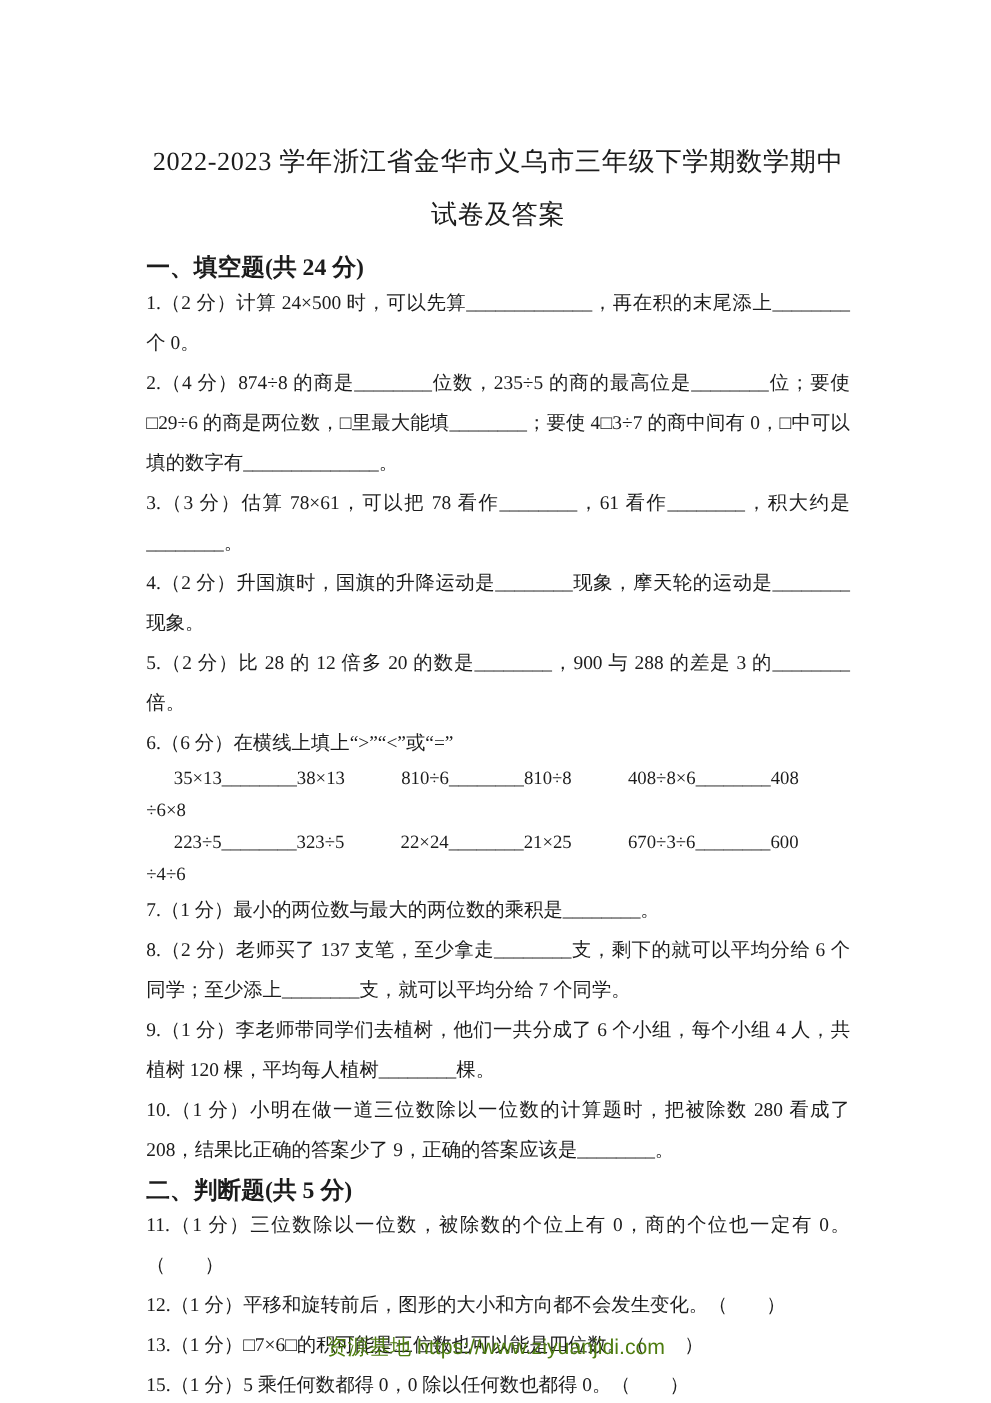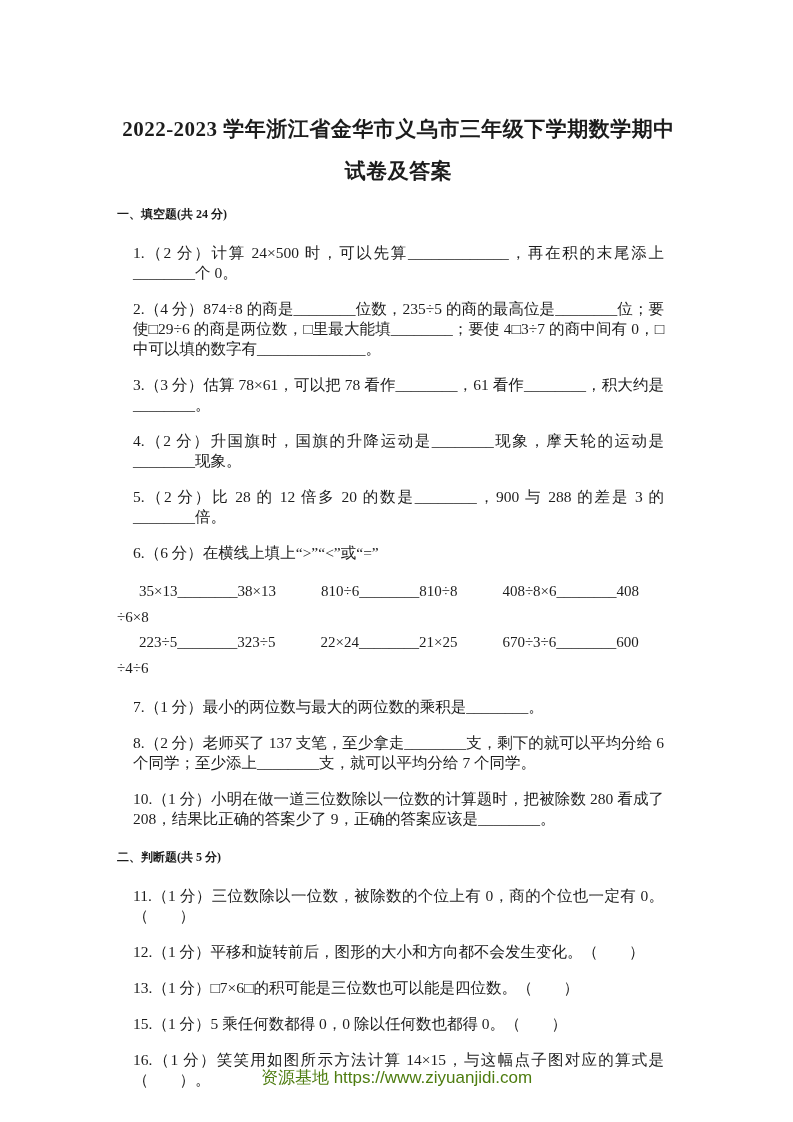--- a/index.html
+++ b/index.html
@@ -12,34 +12,34 @@
     padding: 108px 113px 0 117px;
     font-family: "Liberation Serif", serif;
     color: #1c1c1c;
     overflow: hidden;
   }
   .title {
     margin: 0 0 10px 0;
     font-size: 21px;
     line-height: 42px;
     text-align: center;
-    font-weight: bold;
+    font-weight: normal;
     letter-spacing: 0.5px;
   }
   .title-line { display: block; }
   h2.sec {
-    font-size: 12px;
+    font-size: 19px;
     line-height: 25px;
     margin: 3px 0 0 0;
     font-weight: bold;
   }
   p.q {
-    margin: 16px;
+    margin: 0;
     font-size: 15.5px;
-    line-height: 20px;
+    line-height: 32px;
     text-align: justify;
   }
   .cmp { margin: 0; }
   p.cmp-line {
     margin: 0;
     font-size: 15px;
     line-height: 25.5px;
     white-space: pre-wrap;
     text-align: left;
   }
@@ -76,20 +76,21 @@
 
   <div class="cmp">
     <p class="cmp-line indent">35×13________38×13　　　810÷6________810÷8　　　408÷8×6________408</p>
     <p class="cmp-line">÷6×8</p>
     <p class="cmp-line indent">223÷5________323÷5　　　22×24________21×25　　　670÷3÷6________600</p>
     <p class="cmp-line">÷4÷6</p>
   </div>
 
   <p class="q">7.（1 分）最小的两位数与最大的两位数的乘积是________。</p>
   <p class="q">8.（2 分）老师买了 137 支笔，至少拿走________支，剩下的就可以平均分给 6 个同学；至少添上________支，就可以平均分给 7 个同学。</p>
+  <p class="q">9.（1 分）李老师带同学们去植树，他们一共分成了 6 个小组，每个小组 4 人，共植树 120 棵，平均每人植树________棵。</p>
   <p class="q">10.（1 分）小明在做一道三位数除以一位数的计算题时，把被除数 280 看成了 208，结果比正确的答案少了 9，正确的答案应该是________。</p>
 
   <h2 class="sec">二、判断题(共 5 分)</h2>
 
   <p class="q">11.（1 分）三位数除以一位数，被除数的个位上有 0，商的个位也一定有 0。（　　）</p>
   <p class="q">12.（1 分）平移和旋转前后，图形的大小和方向都不会发生变化。（　　）</p>
   <p class="q">13.（1 分）□7×6□的积可能是三位数也可以能是四位数。（　　）</p>
   <p class="q">15.（1 分）5 乘任何数都得 0，0 除以任何数也都得 0。（　　）</p>
 
 

